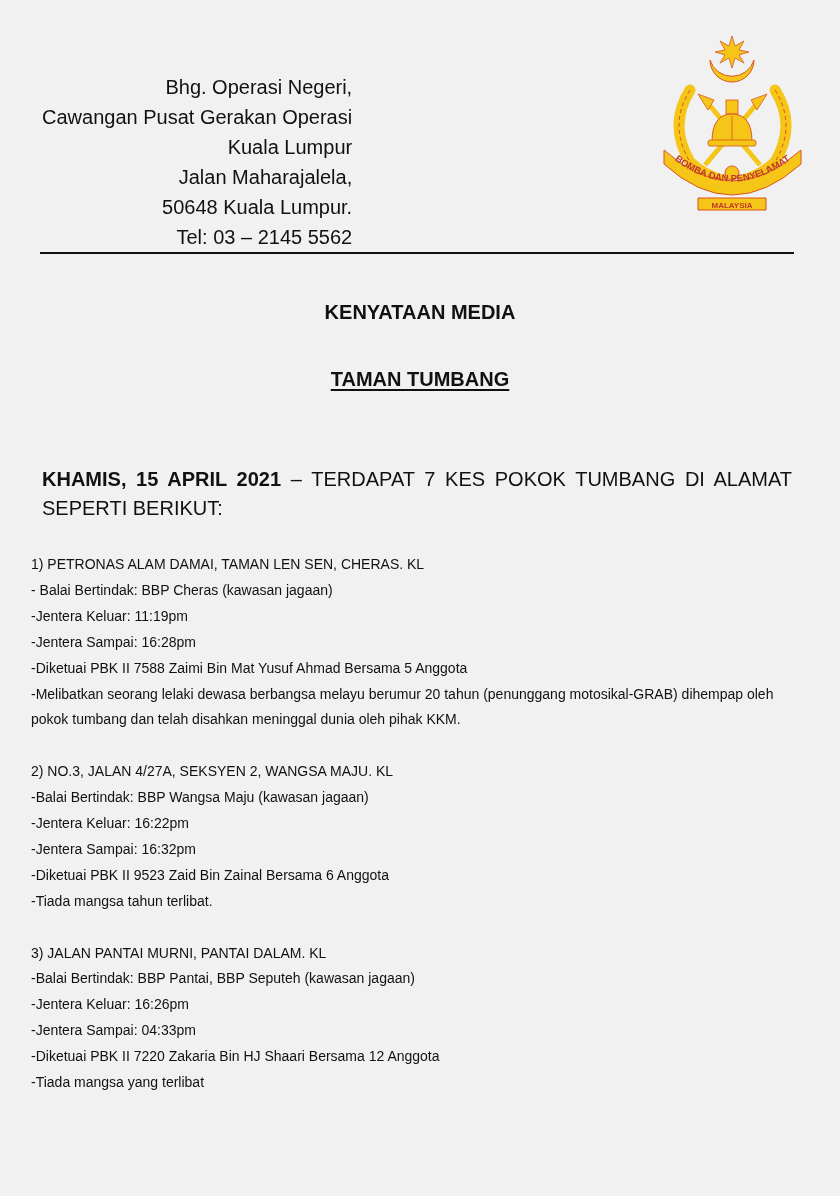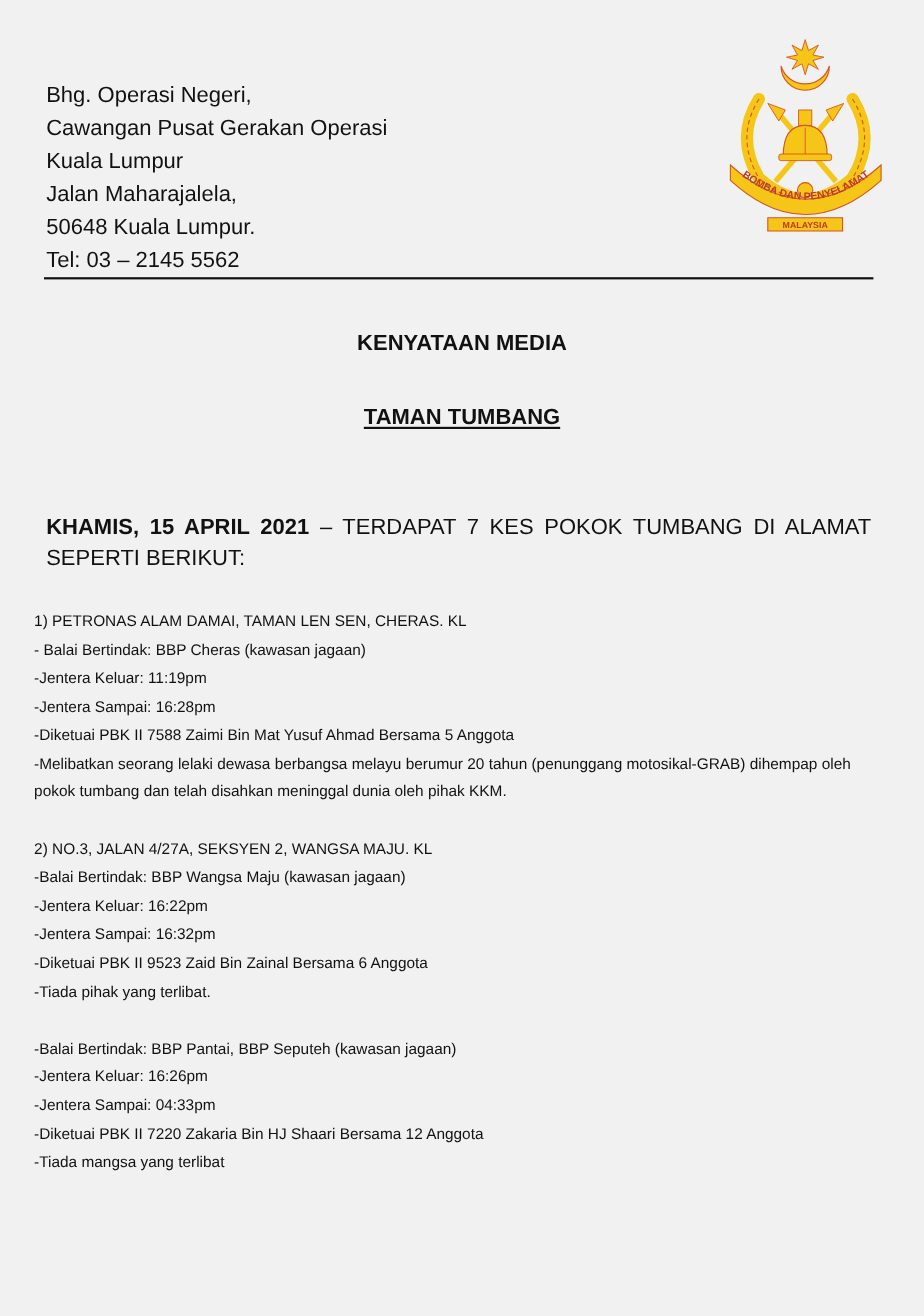--- a/index.html
+++ b/index.html
@@ -14,20 +14,21 @@
     overflow: hidden;
     font-family: "Liberation Sans", sans-serif;
     color: #111;
   }
   .letterhead {
     position: absolute;
     left: 42px;
     top: 72px;
     font-size: 20px;
     line-height: 30px;
+    text-align: right;
   }
   .letterhead div { white-space: nowrap; }
   .emblem {
     position: absolute;
     left: 660px;
     top: 30px;
     width: 145px;
     height: 185px;
   }
   .rule {
@@ -138,22 +139,23 @@
     <div>-Jentera Sampai: 16:28pm</div>
     <div>-Diketuai PBK II 7588 Zaimi Bin Mat Yusuf Ahmad Bersama 5 Anggota</div>
     <div class="wrap">-Melibatkan seorang lelaki dewasa berbangsa melayu berumur 20 tahun (penunggang motosikal-GRAB) dihempap oleh pokok tumbang dan telah disahkan meninggal dunia oleh pihak KKM.</div>
   </div>
   <div class="case">
     <div>2) NO.3, JALAN 4/27A, SEKSYEN 2, WANGSA MAJU. KL</div>
     <div>-Balai Bertindak: BBP Wangsa Maju (kawasan jagaan)</div>
     <div>-Jentera Keluar: 16:22pm</div>
     <div>-Jentera Sampai: 16:32pm</div>
     <div>-Diketuai PBK II 9523 Zaid Bin Zainal Bersama 6 Anggota</div>
-    <div>-Tiada pihak yang terlibat.</div>
+    <div>-Tiada mangsa tahun terlibat.</div>
   </div>
   <div class="case">
+    <div>3) JALAN PANTAI MURNI, PANTAI DALAM. KL</div>
     <div>-Balai Bertindak: BBP Pantai, BBP Seputeh (kawasan jagaan)</div>
     <div>-Jentera Keluar: 16:26pm</div>
     <div>-Jentera Sampai: 04:33pm</div>
     <div>-Diketuai PBK II 7220 Zakaria Bin HJ Shaari Bersama 12 Anggota</div>
     <div>-Tiada mangsa yang terlibat</div>
   </div>
 </div>
 
 </body></html>

